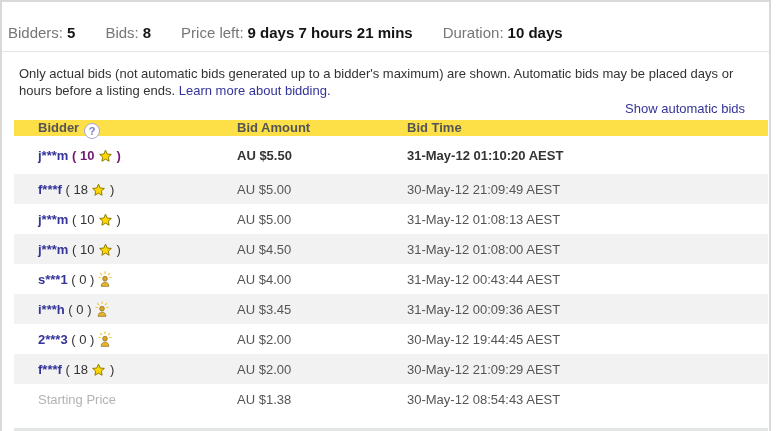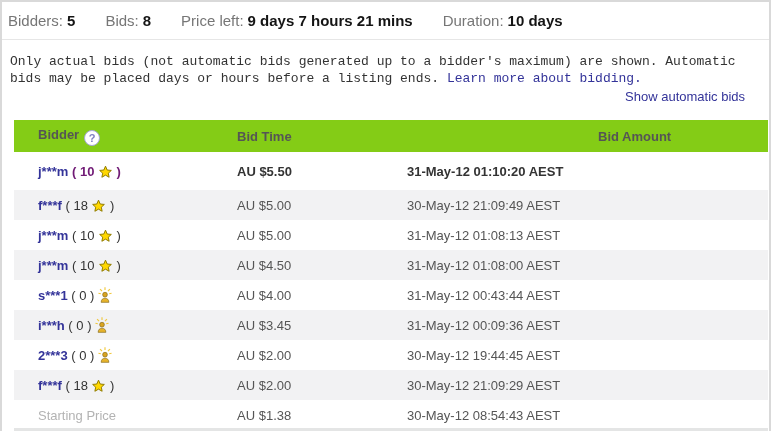--- a/index.html
+++ b/index.html
@@ -9,40 +9,39 @@
     position:relative; width:779px; height:431px; background:#fff; overflow:hidden;
   }
   .frame {
     position:absolute; left:0; top:0; width:771px; height:431px;
     border:2px solid #d9d9d9; border-bottom:none; background:#fff;
   }
 
   
   .summary-bar {
     display:flex; align-items:baseline; gap:30px;
-    padding:10px 6px 10px 6px; border-bottom:1px solid #e6e6e6;
+    padding:22px 6px 10px 6px; border-bottom:1px solid #e6e6e6;
     font-size:15px;
   }
   .summary-item { white-space:nowrap; }
   .summary-label { color:#767676; }
   .summary-value { color:#141414; font-weight:bold; margin-left:4px; }
 
   
   .note {
-    padding:13px 6px 0 8px; font-size:13px; color:#333; line-height:17px;
+    padding:13px 6px 0 17px; font-size:13px; color:#333; line-height:17px;
     width:773px;
-    font-family:Liberation Mono, monospace;
   }
   .link { color:#333399; text-decoration:none; cursor:pointer; }
   .show-auto-wrap { text-align:right; padding:2px 24px 0 0; font-size:13px; }
 
   
   .bid-table { position:absolute; left:12px; top:118px; width:754px; }
   .thead {
-    display:flex; align-items:center; height:32px; background:#84cc16;
+    display:flex; align-items:flex-start; height:16px; background:#fde047;
     font-size:13px; font-weight:bold; color:#555;
   }
   .trow { display:flex; align-items:center; height:30px; font-size:13px; color:#555; }
   .trow.alt { background:#f2f2f3; }
   .trow.win { height:38px; font-weight:bold; color:#333; }
   .cell { overflow:hidden; white-space:nowrap; }
   .c-bidder { width:223px; padding-left:24px; }
   .c-amount { width:170px; }
   .c-time   { flex:1; }
   .bidder-name { color:#333399; font-weight:bold; cursor:pointer; }
@@ -88,22 +87,22 @@
 
     <div class="show-auto-wrap">
       <a class="link">Show automatic bids</a>
     </div>
 
     <div class="bid-table">
       <div class="thead">
         <div class="cell c-bidder">
           <span>Bidder</span><span class="help">?</span>
         </div>
+        <div class="cell c-amount">Bid Amount</div>
         <div class="cell c-time">Bid Time</div>
-        <div class="cell c-amount">Bid Amount</div>
       </div>
       <div id="tbody">
   <div class="trow win">
     <div class="cell c-bidder">
       <span class="bidder-name">j***m</span><span class="fb"> ( 10 <svg class="badge" width="15" height="14" viewBox="0 0 24 24">
                   <path d="M12 2l2.9 6.6 7.1.7-5.2 4.7 1.4 7L12 17.4 5.8 21l1.4-7L2 9.3l7.1-.7z" fill="#ffd700" stroke="#8f7a00" stroke-width="1.7" stroke-linejoin="round"></path>
                 </svg> )</span>
     </div>
     <div class="cell c-amount">AU $5.50</div>
     <div class="cell c-time">31-May-12 01:10:20 AEST</div>

